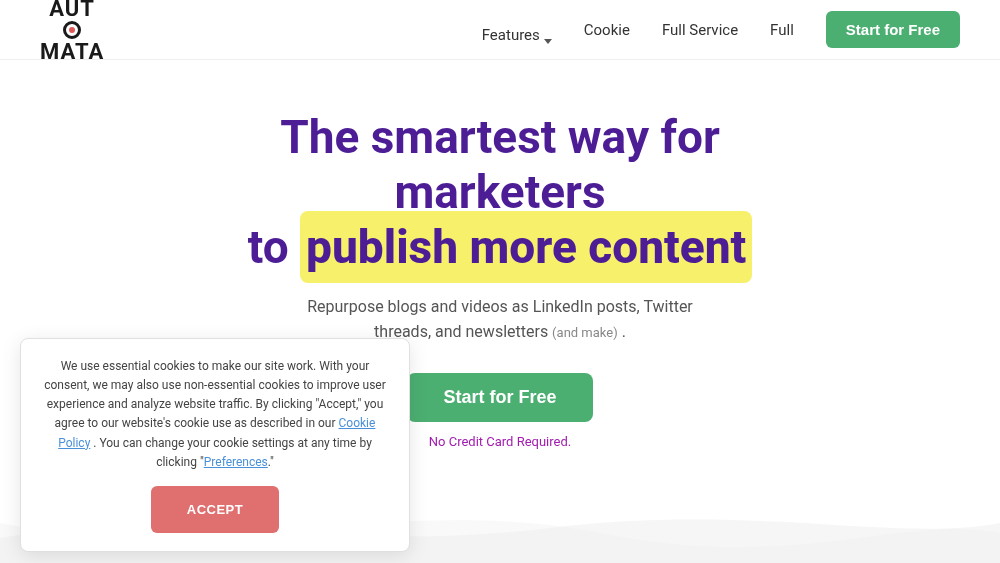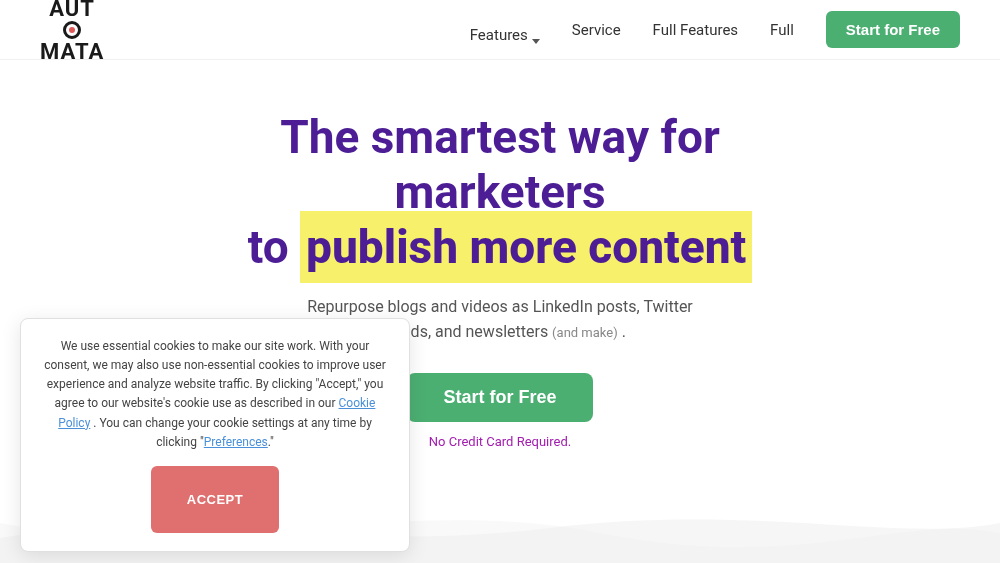--- a/index.html
+++ b/index.html
@@ -103,21 +103,21 @@
     }
     .hero-title {
       font-size: 46px;
       font-weight: 700;
       color: #4c1d95;
       line-height: 1.2;
       max-width: 620px;
     }
     .hero-highlight {
       background: #f7f06a;
-      border-radius: 0;
+      border-radius: 8px;
       padding: 9px 6px;
       font-weight: 800;
     }
     .hero-subtitle {
       font-size: 16px;
       color: #555;
       margin-top: 18px;
       max-width: 420px;
       line-height: 1.6;
     }
@@ -180,21 +180,21 @@
       color: #4a90d9;
       text-decoration: underline;
       cursor: pointer;
     }
     .btn-accept {
       display: block;
       margin: 14px auto 0;
       background: #e07070;
       color: #fff;
       border: none;
-      padding: 26px 36px;
+      padding: 16px 36px;
       border-radius: 6px;
       font-size: 13px;
       font-weight: 700;
       letter-spacing: 0.5px;
       cursor: pointer;
     }
   </style>
 </head>
 <body>
 
@@ -202,22 +202,22 @@
   <div class="logo">
     <span class="logo-text">AUT</span>
     <span class="logo-circle"></span>
     <span class="logo-text">MATA</span>
   </div>
   <div class="nav-links">
     <a class="nav-link nav-link-features">
       <span>Features</span>
       <span class="chevron-down"></span>
     </a>
-    <a class="nav-link">Service</a>
-    <a class="nav-link">Full Features</a>
+    <a class="nav-link">Cookie</a>
+    <a class="nav-link">Full Service</a>
     <a class="nav-link">Full</a>
     <button class="btn-start-nav">Start for Free</button>
   </div>
 </nav>
 
 <section class="hero">
   <h1 class="hero-title">
     <span>The smartest way for</span><br>
     <span>marketers</span><br>
     <span>to </span><span class="hero-highlight">publish more content</span>

